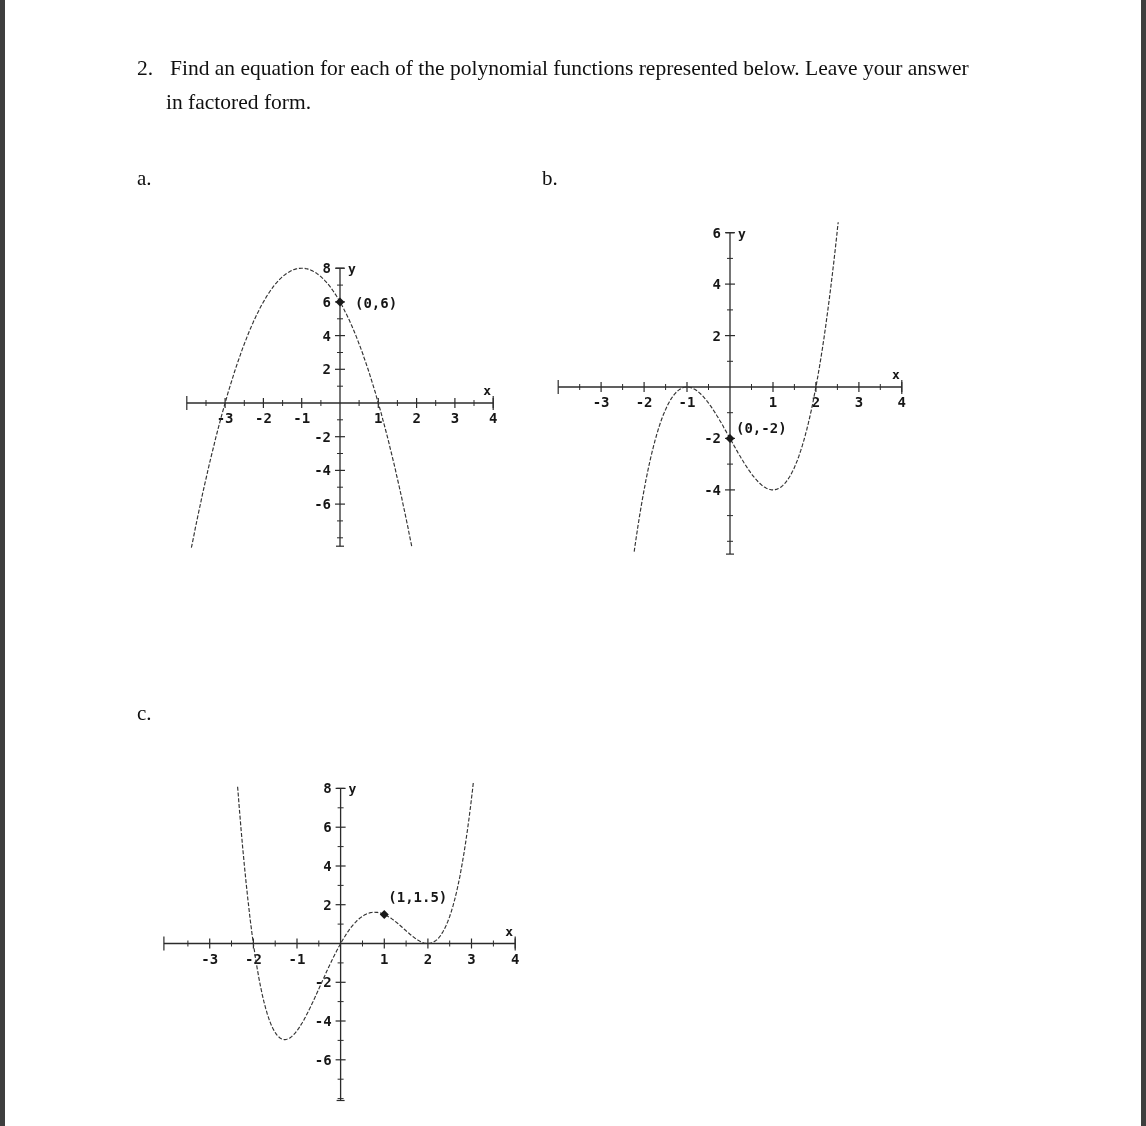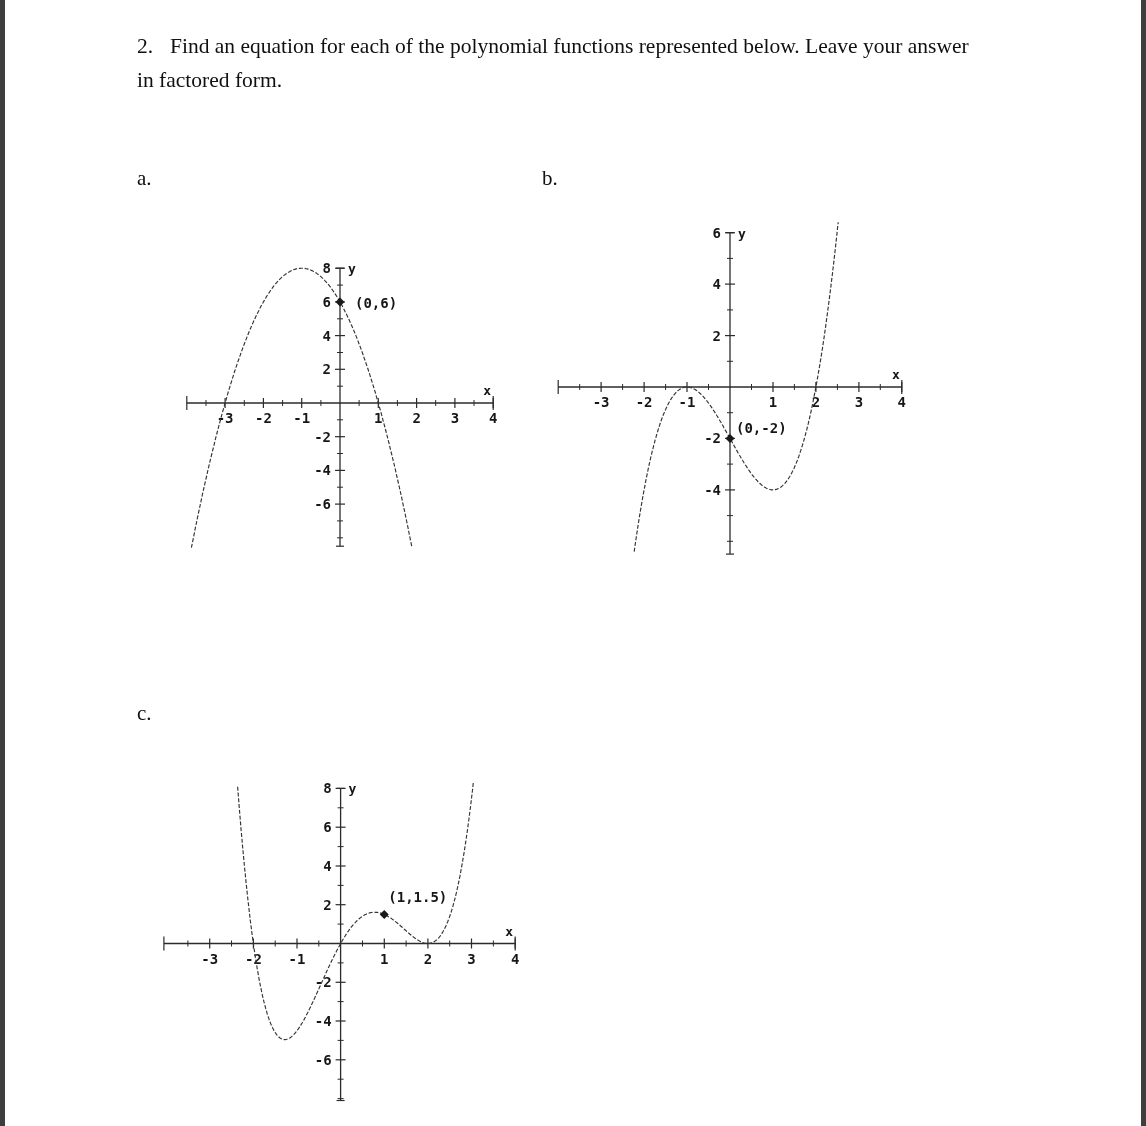--- a/index.html
+++ b/index.html
@@ -2,23 +2,23 @@
 <html><head>
 <meta charset="utf-8">
 <style>
   * { margin:0; padding:0; box-sizing:border-box; }
   html,body { background:#ffffff; }
   body { width:1146px; height:1126px; font-family:"Liberation Serif", serif; }
   .page { position:relative; width:1146px; height:1126px; background:#ffffff; overflow:hidden; }
   .edge { position:absolute; top:0; bottom:0; width:5px; background:#3e3e3e; }
   .edge.left { left:0; }
   .edge.right { right:0; }
-  .question { position:absolute; left:137px; top:34px; font-size:21.5px; color:#101010; width:900px; }
+  .question { position:absolute; left:137px; top:56px; font-size:21.5px; color:#101010; width:900px; }
   .qnum { display:inline-block; width:33px; }
-  .qline2 { margin-top:9px; }
+  .qline2 { margin-top:9px; margin-left:29px; }
   .seclabel { position:absolute; font-size:21px; color:#101010; }
   #label-a { left:137px; top:166px; }
   #label-b { left:542px; top:166px; }
   #label-c { left:137px; top:701px; }
   .chart { position:absolute; }
   #chart-a { left:160px; top:248px; width:360px; height:310px; }
   #chart-b { left:541px; top:207px; width:378px; height:360px; }
   #chart-c { left:153px; top:771px; width:384px; height:345px; }
   svg text { user-select:none; }
 </style>

